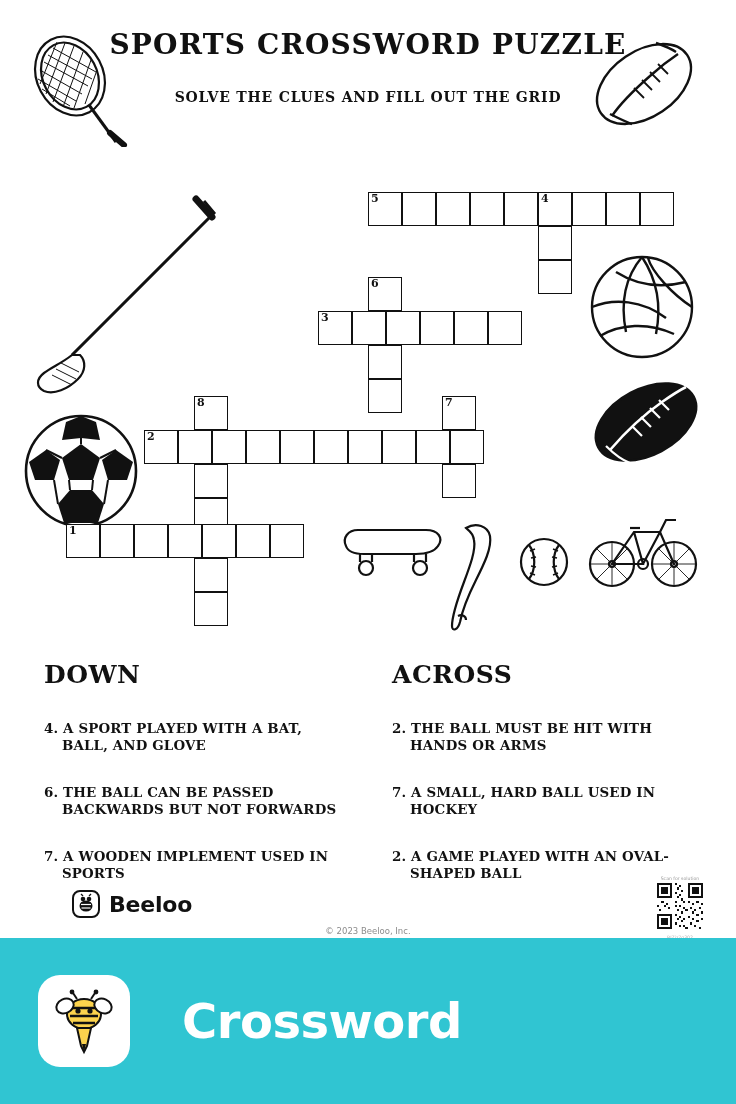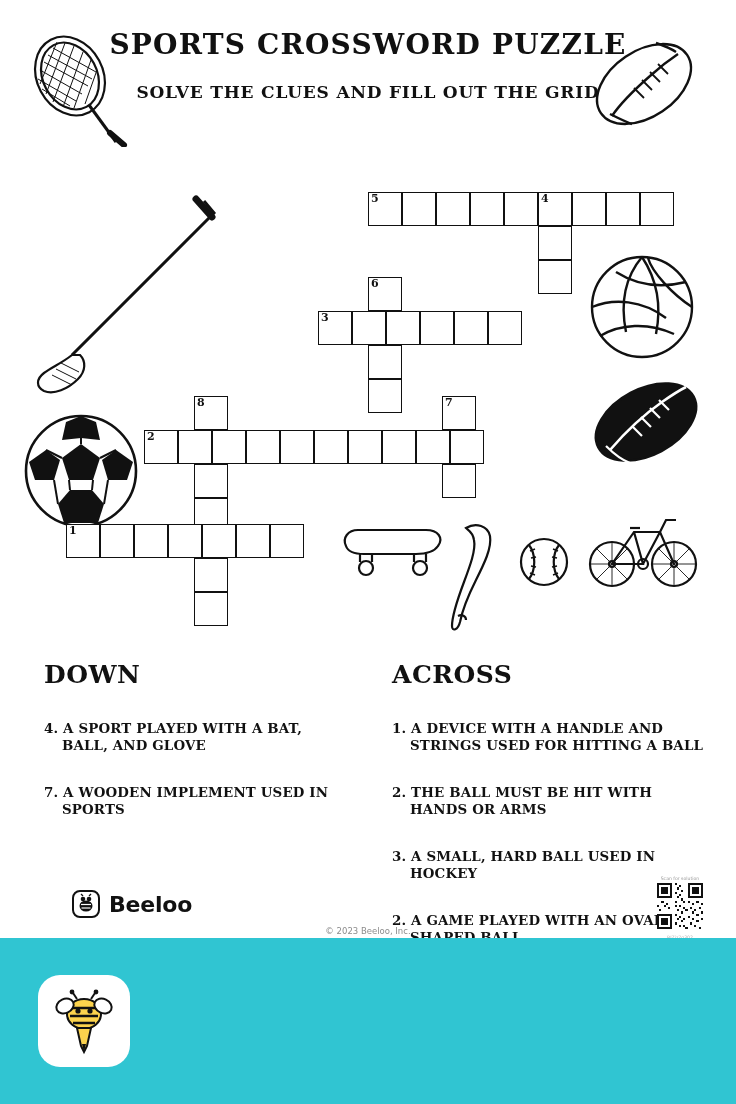--- a/index.html
+++ b/index.html
@@ -25,24 +25,24 @@
   .title {
     font-family: "DejaVu Serif", serif;
     font-weight: bold;
     font-size: 28px;
     letter-spacing: 1.2px;
     color: #111;
   }
   .subtitle {
     font-family: "DejaVu Serif", serif;
     font-weight: bold;
-    font-size: 17px;
+    font-size: 14px;
     letter-spacing: 0.8px;
     color: #111;
-    margin-top: 21px;
+    margin-top: 28px;
   }
 
   .tennis-racket { position: absolute; left: 22px; top: 32px; }
   .football-top  { position: absolute; left: 588px; top: 28px; }
 
   
   .deco { position: absolute; }
   .golf-club   { left: 28px;  top: 195px; }
   .volleyball  { left: 586px; top: 252px; }
   .football2   { left: 588px; top: 368px; }
@@ -398,29 +398,29 @@
       <div class="cell" style="left: 270px; top: 524px;"></div>
       <div class="cell" style="left: 194px; top: 558px;"></div>
       <div class="cell" style="left: 194px; top: 592px;"></div>
     </div>
 
   <div class="clues">
     <div class="clue-col col-down">
       <div class="clue-head">DOWN</div>
       <ul class="clue-list" id="down-list">
           <li class="clue-item">4. A SPORT PLAYED WITH A BAT, BALL, AND GLOVE</li>
+          <li class="clue-item">6. THE BALL CAN BE PASSED BACKWARDS BUT NOT FORWARDS</li>
           <li class="clue-item">7. A WOODEN IMPLEMENT USED IN SPORTS</li>
         </ul>
     </div>
     <div class="clue-col col-across">
       <div class="clue-head">ACROSS</div>
       <ul class="clue-list" id="across-list">
-          <li class="clue-item">1. A DEVICE WITH A HANDLE AND STRINGS USED FOR HITTING A BALL</li>
           <li class="clue-item">2. THE BALL MUST BE HIT WITH HANDS OR ARMS</li>
-          <li class="clue-item">3. A SMALL, HARD BALL USED IN HOCKEY</li>
+          <li class="clue-item">7. A SMALL, HARD BALL USED IN HOCKEY</li>
           <li class="clue-item">2. A GAME PLAYED WITH AN OVAL-SHAPED BALL</li>
         </ul>
     </div>
   </div>
 
   <div class="brand">
     <svg width="28" height="28" viewBox="0 0 28 28">
       <rect x="1" y="1" width="26" height="26" rx="7" fill="none" stroke="#111" stroke-width="2"></rect>
       <ellipse cx="14" cy="16" rx="6.5" ry="5.5" fill="#111"></ellipse>
       <circle cx="11" cy="9" r="2.3" fill="#111"></circle>
@@ -518,15 +518,16 @@
         <ellipse cx="16" cy="20" rx="9" ry="7" fill="#fff" stroke="#111" stroke-width="2" transform="rotate(-25 16 20)"></ellipse>
         <ellipse cx="54" cy="20" rx="9" ry="7" fill="#fff" stroke="#111" stroke-width="2" transform="rotate(25 54 20)"></ellipse>
         <line x1="28" y1="13" x2="24" y2="7" stroke="#111" stroke-width="2"></line>
         <line x1="42" y1="13" x2="46" y2="7" stroke="#111" stroke-width="2"></line>
         <circle cx="23" cy="6" r="2.4" fill="#111"></circle>
         <circle cx="47" cy="6" r="2.4" fill="#111"></circle>
         <path d="M28 42 L42 42 L38 60 L35 66 L32 60 Z" fill="#fcd34d" stroke="#111" stroke-width="2"></path>
         <path d="M33 58 L37 58 L35 66 Z" fill="#111"></path>
       </svg>
     </div>
+    <div class="banner-text">Crossword</div>
   </div>
 
 </div>
 
 </body></html>

